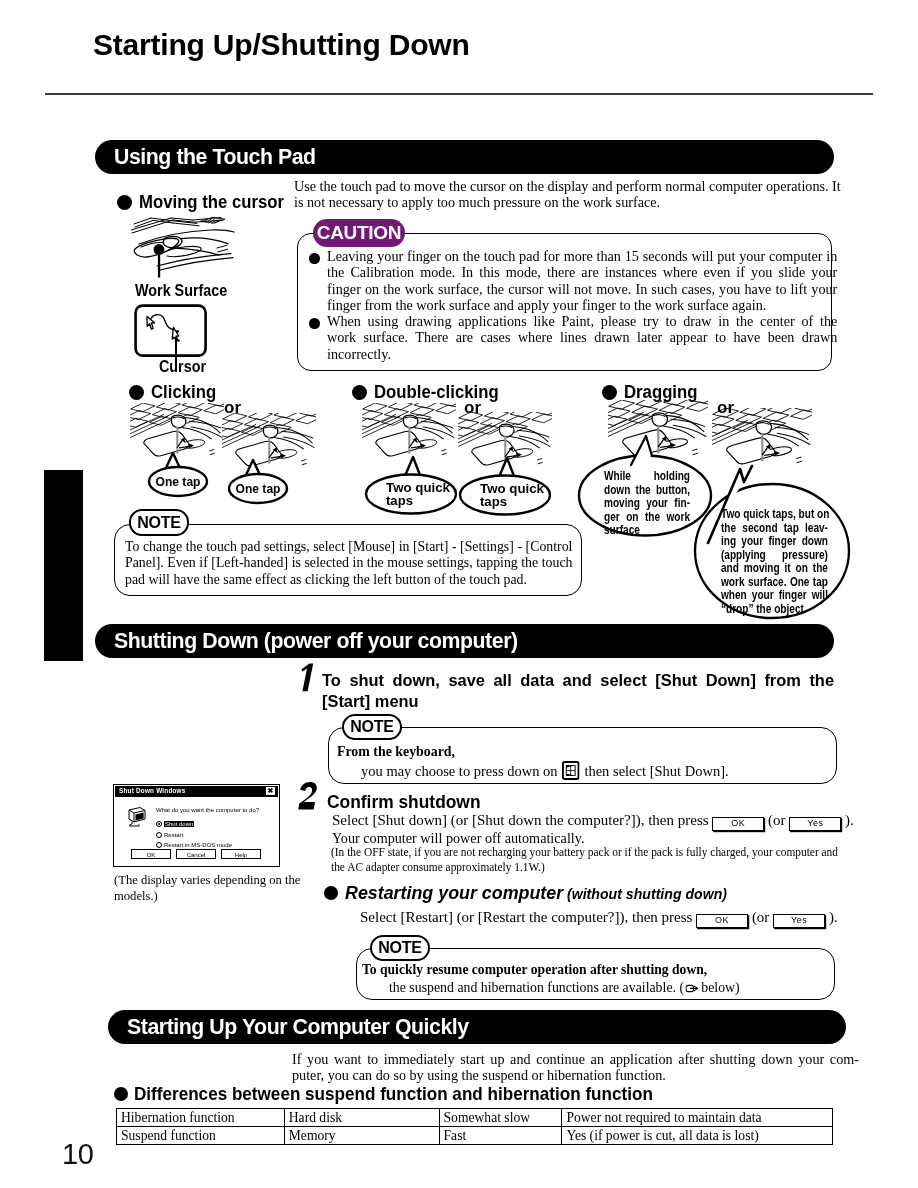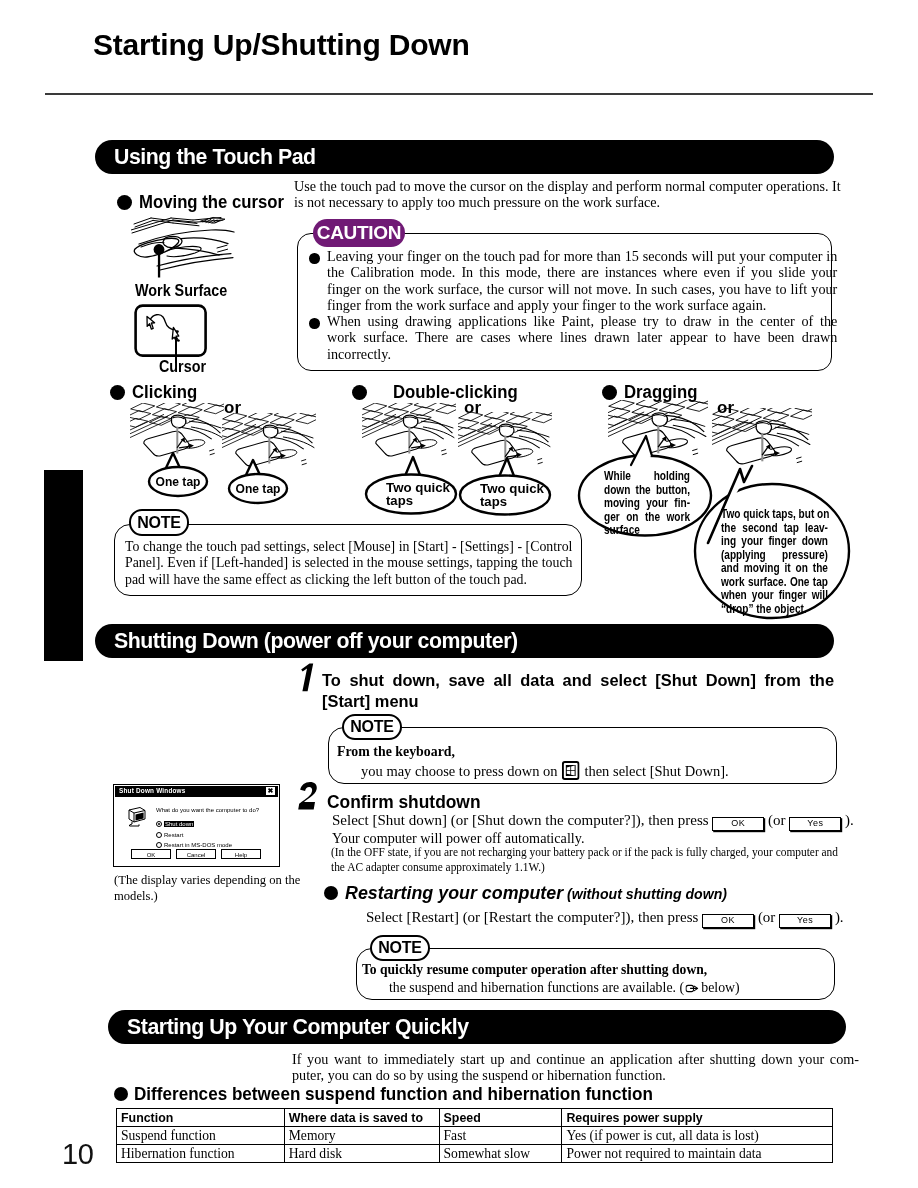--- a/index.html
+++ b/index.html
@@ -143,25 +143,25 @@
     <div class="cautitem">
       <span class="cbul"></span>
       <span class="bodytext just" style="display:block;width:540px;">
           <span class="ln">When using drawing applications like Paint, please try to draw in the center of the</span>
           <span class="ln">work surface.   There are cases where lines drawn later appear to have been drawn</span>
           <span class="ln last">incorrectly.</span>
         </span>
     </div>
   </div>
 
-  <div class="abs bhead" style="left:110px;top:382px;font-size:18px;">
+  <div class="abs bhead" style="left:129px;top:382px;font-size:18px;">
     <span class="bdot"></span>
     <span>Clicking</span>
   </div>
-  <div class="abs bhead" style="left:352px;top:382px;font-size:18px;gap:19px;">
+  <div class="abs bhead" style="left:352px;top:382px;font-size:18px;">
     <span class="bdot"></span>
     <span>Double-clicking</span>
   </div>
   <div class="abs bhead" style="left:602px;top:382px;font-size:18px;">
     <span class="bdot"></span>
     <span>Dragging</span>
   </div>
 
   <div class="abs orlbl" style="left:224px;top:398px;">or</div>
   <div class="abs orlbl" style="left:464px;top:398px;">or</div>
@@ -531,21 +531,21 @@
   <div class="abs" style="left:331px;top:845px;width:550px;font-family:'Liberation Serif',serif;font-size:12.4px;line-height:15px;transform:scaleX(0.92);transform-origin:0 0;">
       <span class="ln">(In the OFF state, if you are not recharging your battery pack or if the pack is fully charged, your computer and</span>
       <span class="ln last">the AC adapter consume approximately 1.1W.)</span>
     </div>
 
   <div class="abs bhead" style="left:324px;top:882px;font-size:19.2px;font-style:italic;">
     <span class="bdot" style="width:14px;height:14px;"></span>
     <span>Restarting your computer</span>
     <span style="font-size:15.2px;margin-left:-13px;">(without shutting down)</span>
   </div>
-  <div class="abs" style="left:360px;top:909px;font-family:'Liberation Serif',serif;font-size:15px;white-space:nowrap;margin-left:6px;">
+  <div class="abs" style="left:360px;top:909px;font-family:'Liberation Serif',serif;font-size:15px;white-space:nowrap;">
     <span>Select  [Restart] (or [Restart the computer?]), then press</span>
     <span class="btnbox" style="width:50px;">OK</span>
     <span>(or</span>
     <span class="btnbox" style="width:50px;">Yes</span>
     <span>).</span>
   </div>
 
   <div class="abs roundbox" id="note-box-3" style="left:356px;top:948px;width:477px;height:50px;border-width:1.6px;border-radius:16px;"></div>
   <div class="abs tag-note" style="left:370px;top:935px;width:60px;height:26px;box-sizing:border-box;justify-content:center;display:flex;align-items:center;">NOTE</div>
   <div class="abs" style="left:362px;top:961px;font-family:'Liberation Serif',serif;font-weight:bold;font-size:14.8px;transform:scaleX(0.918);transform-origin:0 0;white-space:nowrap;">To quickly resume computer operation after shutting down,</div>
@@ -609,33 +609,27 @@
     <span>Differences between suspend function and hibernation function</span>
   </div>
   <table class="diff abs" id="diff-table" style="left:116px;top:1108px;width:717px;">
     <colgroup>
         <col style="width:168px">
         <col style="width:155px">
         <col style="width:123px">
         <col style="width:271px">
       </colgroup>
     <tbody>
-        <tr>
-      <th>Function</th>
-      <th>Where data is saved to</th>
-      <th>Speed</th>
-      <th>Requires power supply</th>
+    <tr>
+      <td>Hibernation function</td>
+      <td>Hard disk</td>
+      <td>Somewhat slow</td>
+      <td>Power not required to maintain data</td>
     </tr>
     <tr>
       <td>Suspend function</td>
       <td>Memory</td>
       <td>Fast</td>
       <td>Yes (if power is cut, all data is lost)</td>
     </tr>
-    <tr>
-      <td>Hibernation function</td>
-      <td>Hard disk</td>
-      <td>Somewhat slow</td>
-      <td>Power not required to maintain data</td>
-    </tr>
   </tbody>
     </table>
 </div>
 
 </body></html>

